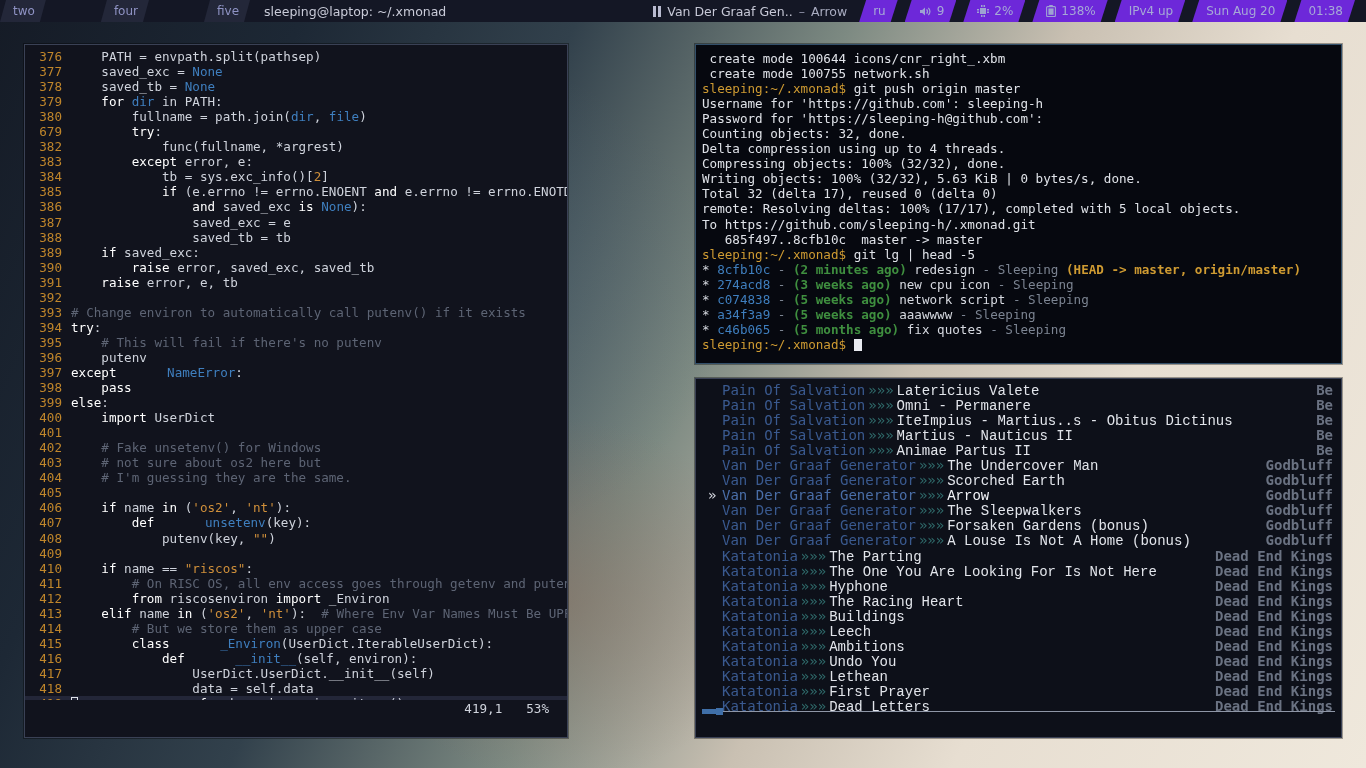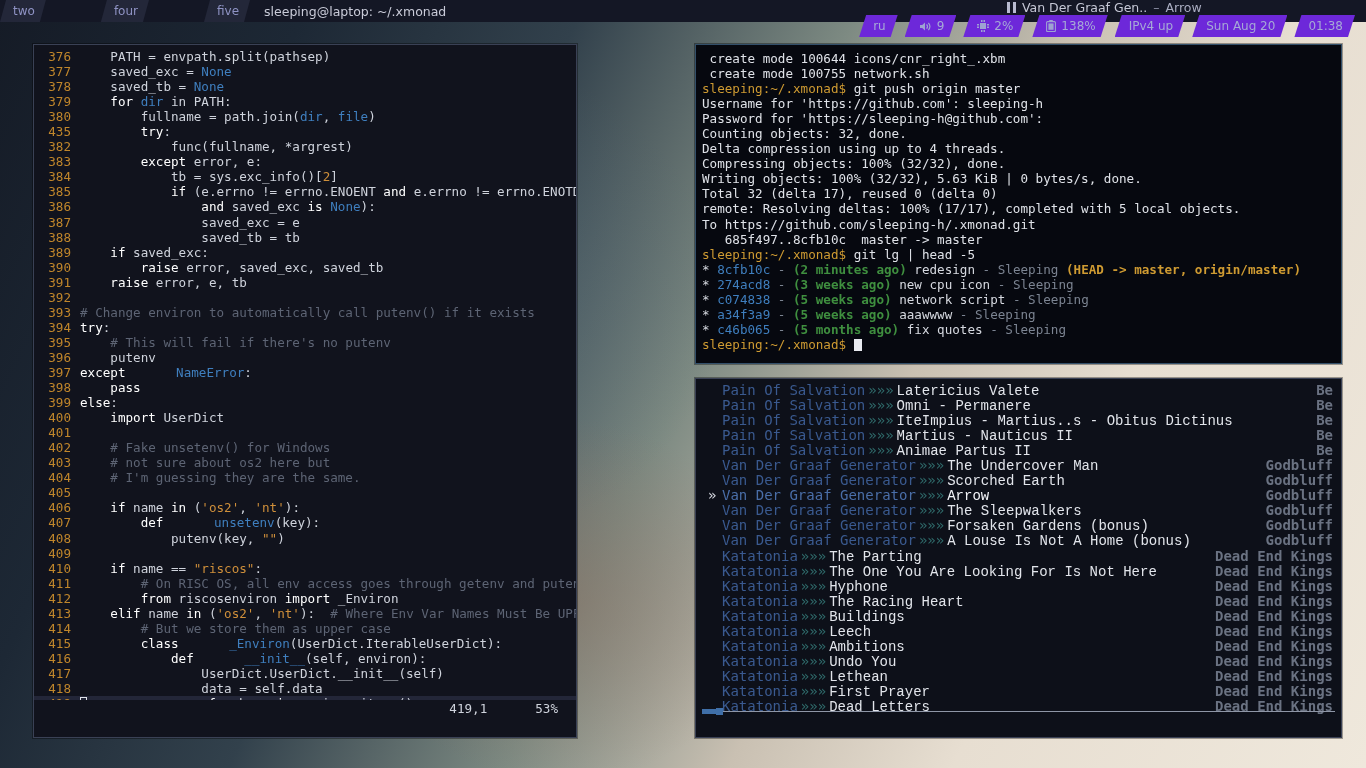--- a/index.html
+++ b/index.html
@@ -57,21 +57,21 @@
     font-size:12px;
     clip-path: polygon(6px 0, 100% 0, calc(100% - 6px) 100%, 0 100%);
   }
   .win-title {
     margin-left:5px;
     color:#c9cbd8;
     font-size:12.5px;
     white-space:nowrap;
   }
   .right-zone {
-    margin-left:auto; display:flex; align-items:center; height:22px; padding-right:4px;flex-direction:column;
+    margin-left:auto; display:flex; align-items:center; height:22px; padding-right:4px;
   }
   .np {
     display:flex; align-items:center; gap:6px;
     color:#c6c8d6; font-size:12.5px; margin-right:12px; white-space:nowrap;
   }
   .pause-ico { display:inline-flex; gap:2.5px; }
   .pause-ico i { display:block; width:3px; height:11px; background:#b9bbd0; }
   .np-dash { color:#8e91a6; }
   .np-song { color:#a9acc0; }
   .seg {
@@ -91,21 +91,21 @@
 
   
   .win {
     position:absolute;
     z-index:20;
     border:1px solid #2a3142;
     background:#0e111b;
     box-shadow:0 0 0 1px rgba(0,0,0,0.35);
     overflow:hidden;
   }
-  #vim-win  { left:33px;  top:44px;  width:544px; height:694px; border-color:#3a4155; background:#11131d; }
+  #vim-win  { left:24px;  top:44px;  width:544px; height:694px; border-color:#3a4155; background:#11131d; }
   #term-win { left:695px; top:44px;  width:647px; height:320px; border-color:#33506b; background:#06080f; }
   #music-win{ left:695px; top:378px; width:647px; height:360px; border-color:#3a4155; background:#0d1019; }
 
   
   .vim-body {
     font-family:"DejaVu Sans Mono", monospace;
     font-size:12.6px;
     line-height:15.05px;
     color:#cfd3dc;
     padding-top:4px;
@@ -123,21 +123,21 @@
     vertical-align:-2px; margin-right:0px;
   }
   .vim-status {
     position:absolute; left:0; right:0; bottom:0; height:37px;
     background:#11131d;
     display:flex; align-items:flex-start; justify-content:flex-end;
     padding-top:1px;
     font-family:"DejaVu Sans Mono", monospace; font-size:12.6px;
     color:#cfd3dc;
   }
-  .vim-status .pos { margin-right:48px; }
+  .vim-status .pos { margin-right:24px; }
   .vim-status .pct { margin-right:18px; }
 
   
   .py-kw   { color:#ffffff; }
   .py-cls  { color:#3f7fbf;margin-left:43px; }
   .py-bi   { color:#3f7fbf; }
   .py-str  { color:#cf8f3a; }
   .py-num  { color:#cf8f3a; }
   .py-com  { color:#5d6474; }
   .py-id   { color:#cfd3dc; }
@@ -256,21 +256,21 @@
     </div>
   </div>
 
   <div class="win" id="vim-win">
     <div class="vim-body" id="vim-body">
         <div class="vline"><span class="lnum">376</span><span class="vcode"><span class="py-id">    PATH = envpath.split(pathsep)</span></span></div>
         <div class="vline"><span class="lnum">377</span><span class="vcode"><span class="py-id">    saved_exc = </span><span class="py-bi">None</span></span></div>
         <div class="vline"><span class="lnum">378</span><span class="vcode"><span class="py-id">    saved_tb = </span><span class="py-bi">None</span></span></div>
         <div class="vline"><span class="lnum">379</span><span class="vcode"><span class="py-id">    </span><span class="py-kw">for</span><span class="py-id"> </span><span class="py-bi">dir</span><span class="py-id"> in PATH:</span></span></div>
         <div class="vline"><span class="lnum">380</span><span class="vcode"><span class="py-id">        fullname = path.join(</span><span class="py-bi">dir</span><span class="py-id">, </span><span class="py-bi">file</span><span class="py-id">)</span></span></div>
-        <div class="vline"><span class="lnum">435</span><span class="vcode"><span class="py-id">        </span><span class="py-kw">try</span><span class="py-id">:</span></span></div>
+        <div class="vline"><span class="lnum">679</span><span class="vcode"><span class="py-id">        </span><span class="py-kw">try</span><span class="py-id">:</span></span></div>
         <div class="vline"><span class="lnum">382</span><span class="vcode"><span class="py-id">            func(fullname, *argrest)</span></span></div>
         <div class="vline"><span class="lnum">383</span><span class="vcode"><span class="py-id">        </span><span class="py-kw">except</span><span class="py-id"> error, e:</span></span></div>
         <div class="vline"><span class="lnum">384</span><span class="vcode"><span class="py-id">            tb = sys.exc_info()[</span><span class="py-num">2</span><span class="py-id">]</span></span></div>
         <div class="vline"><span class="lnum">385</span><span class="vcode"><span class="py-id">            </span><span class="py-kw">if</span><span class="py-id"> (e.errno != errno.ENOENT </span><span class="py-kw">and</span><span class="py-id"> e.errno != errno.ENOTDIR</span></span></div>
         <div class="vline"><span class="lnum">386</span><span class="vcode"><span class="py-id">                </span><span class="py-kw">and</span><span class="py-id"> saved_exc </span><span class="py-kw">is</span><span class="py-id"> </span><span class="py-bi">None</span><span class="py-id">):</span></span></div>
         <div class="vline"><span class="lnum">387</span><span class="vcode"><span class="py-id">                saved_exc = e</span></span></div>
         <div class="vline"><span class="lnum">388</span><span class="vcode"><span class="py-id">                saved_tb = tb</span></span></div>
         <div class="vline"><span class="lnum">389</span><span class="vcode"><span class="py-id">    </span><span class="py-kw">if</span><span class="py-id"> saved_exc:</span></span></div>
         <div class="vline"><span class="lnum">390</span><span class="vcode"><span class="py-id">        </span><span class="py-kw">raise</span><span class="py-id"> error, saved_exc, saved_tb</span></span></div>
         <div class="vline"><span class="lnum">391</span><span class="vcode"><span class="py-id">    </span><span class="py-kw">raise</span><span class="py-id"> error, e, tb</span></span></div>

